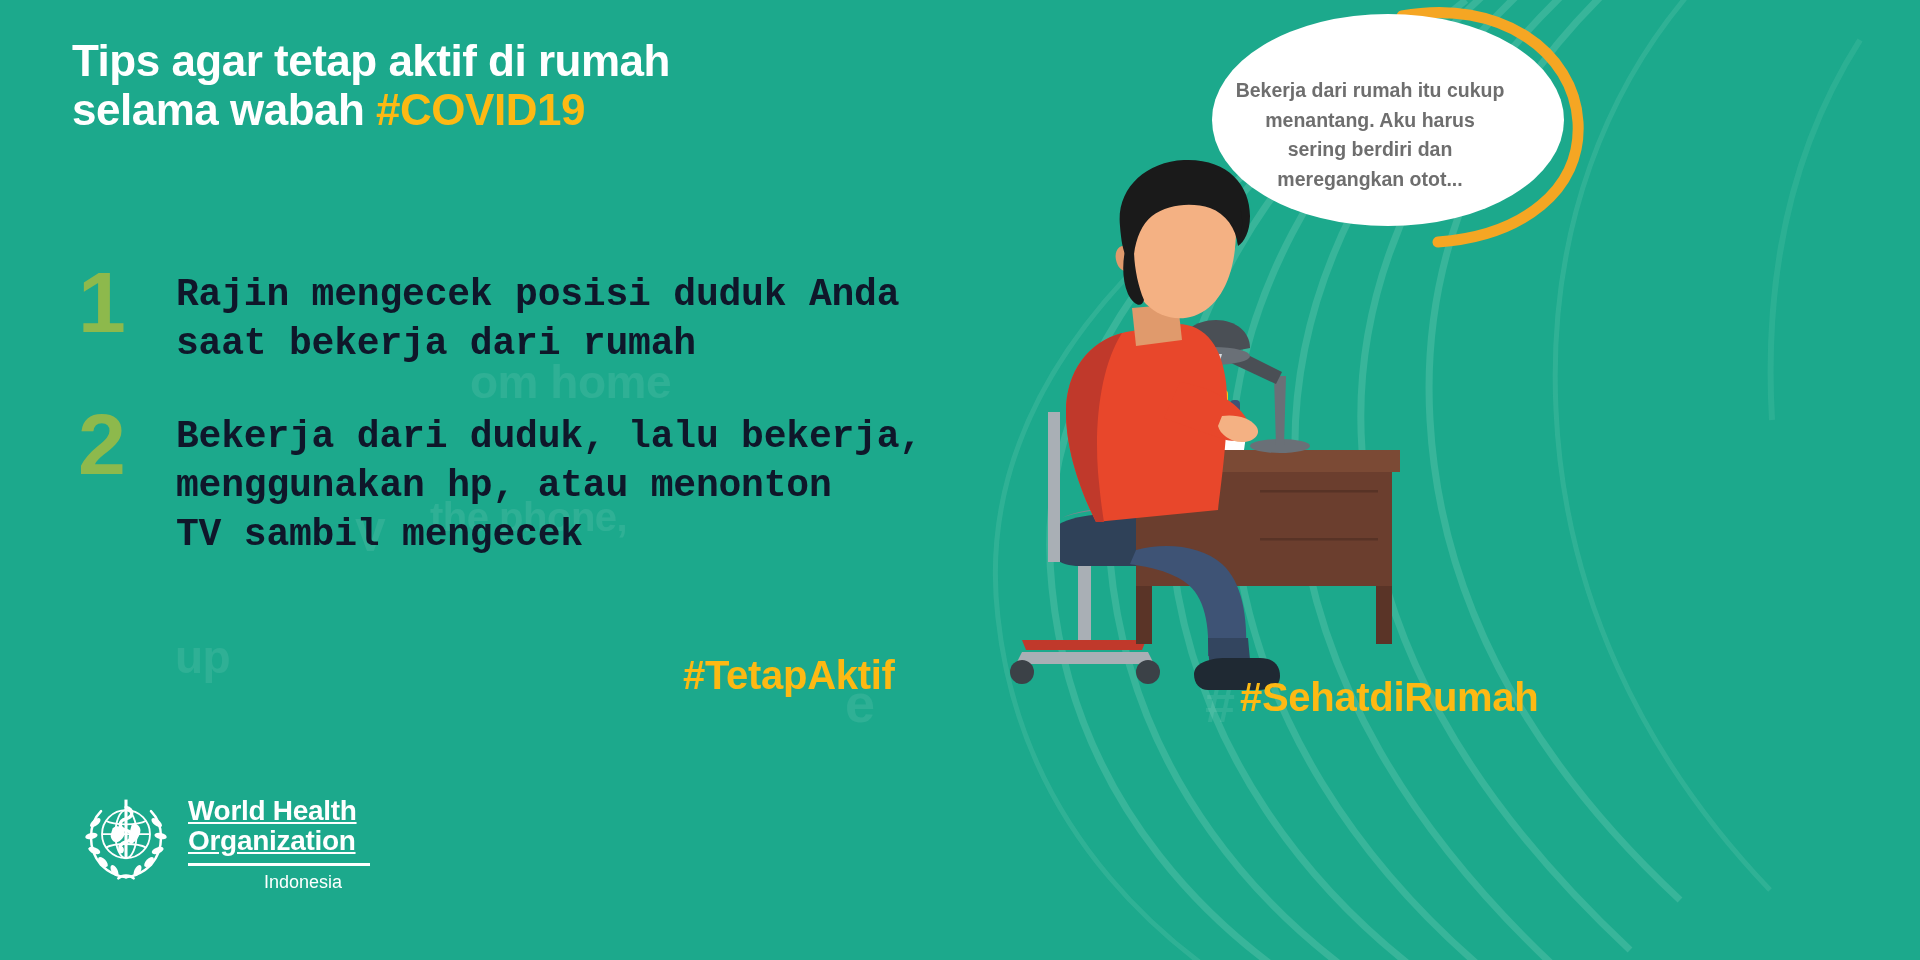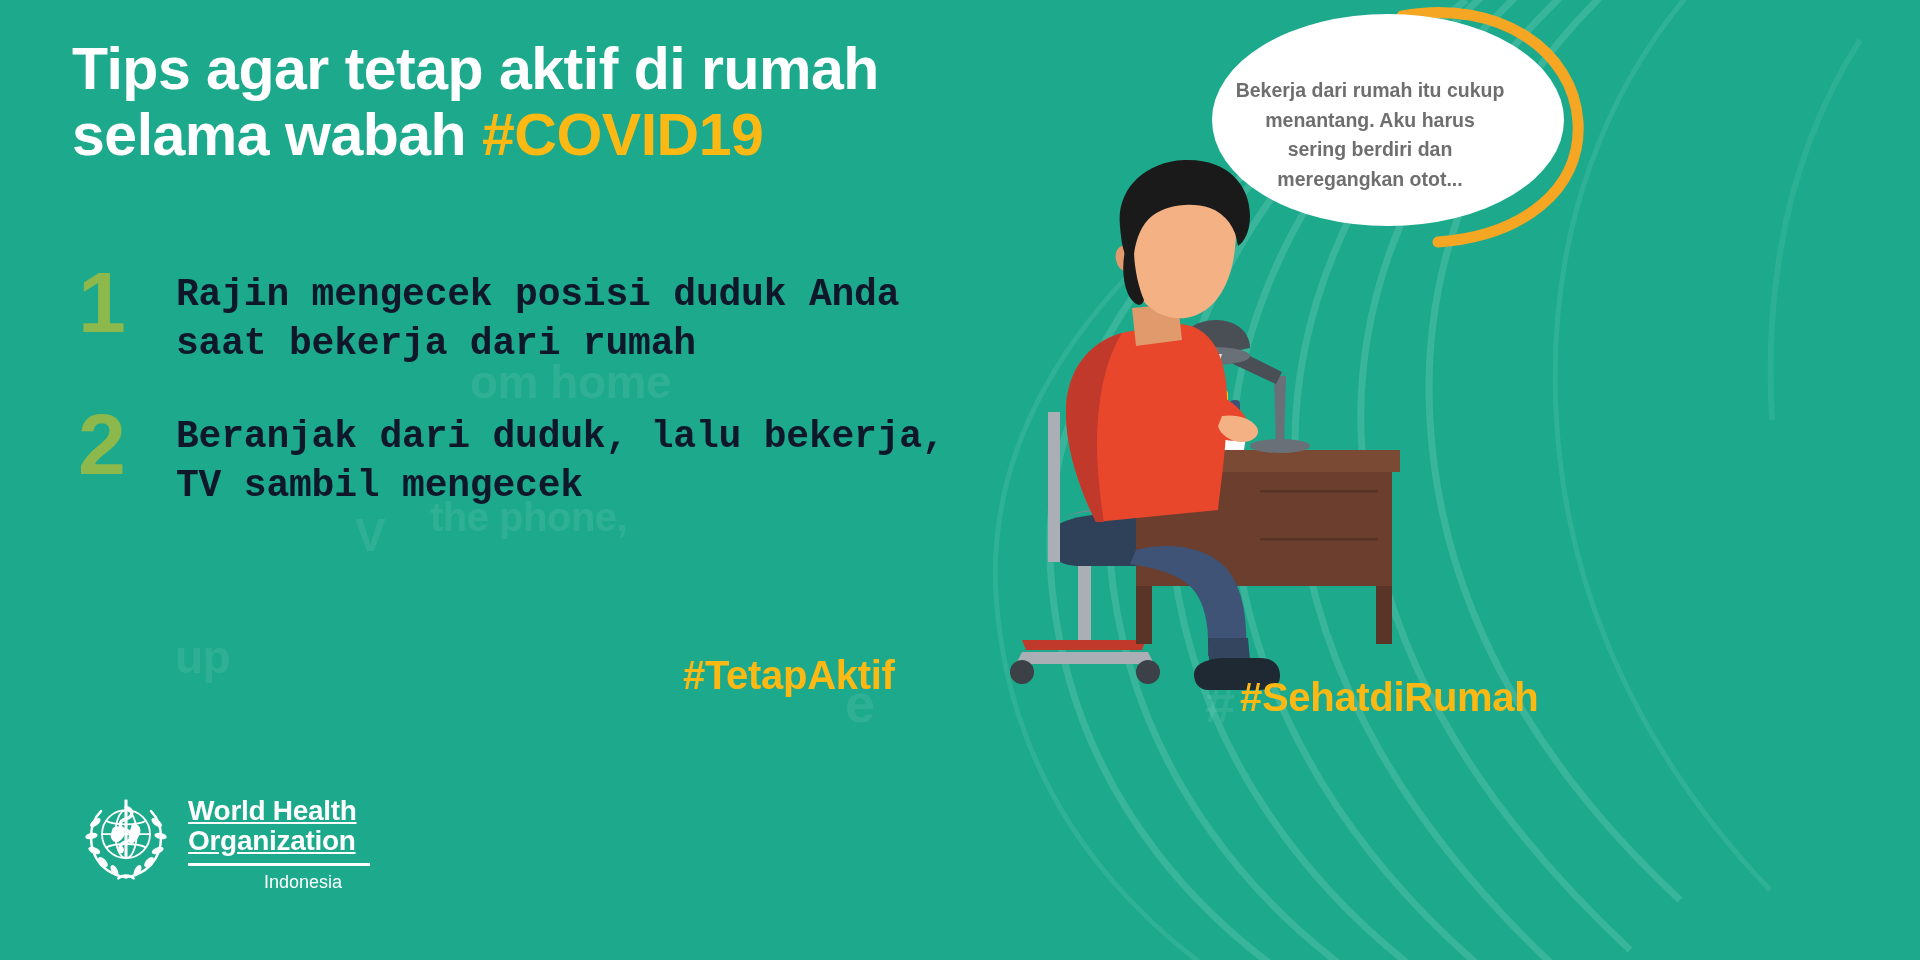--- a/index.html
+++ b/index.html
@@ -31,21 +31,21 @@
   .ghost-3 { left:175px;  top:630px; font-size:46px; font-stretch:condensed; }
   .ghost-4 { left:845px;  top:672px; font-size:54px; }
   .ghost-5 { left:1205px; top:672px; font-size:54px; }
   .ghost-6 { left:355px;  top:508px; font-size:46px; }
 
   
   .headline {
     position:absolute; left:72px; top:36px;
     width:880px;
     color:#FFFFFF;
-    font-size:59px;
+    font-size:44px;
     line-height:1.12;
     font-weight:bold;
     font-stretch:condensed;
     letter-spacing:-0.5px;
   }
   .headline .hl-line { display:block; white-space:nowrap; }
   .headline .covid { color:#FDB913; }
 
   
   .tips { position:absolute; left:78px; top:262px; width:830px; }
@@ -158,21 +158,22 @@
       <div class="tip-num">1</div>
       <div class="tip-body">
         <span class="tl">Rajin mengecek posisi duduk Anda</span>
         <span class="tl">saat bekerja dari rumah</span>
       </div>
     </div>
 
     <div class="tip">
       <div class="tip-num">2</div>
       <div class="tip-body">
-        <span class="tl">Beranjak dari duduk, lalu bekerja,</span>
+        <span class="tl">Bekerja dari duduk, lalu bekerja,</span>
+        <span class="tl">menggunakan hp, atau menonton</span>
         <span class="tl">TV sambil mengecek</span>
       </div>
     </div>
 
   </div>
 
   <svg class="bubble-wrap" viewBox="0 0 420 260">
 
     <path d="M232,12 C330,-6 404,48 408,118 C412,186 352,232 268,238" fill="none" stroke="#F5A623" stroke-width="11" stroke-linecap="round"></path>
 

